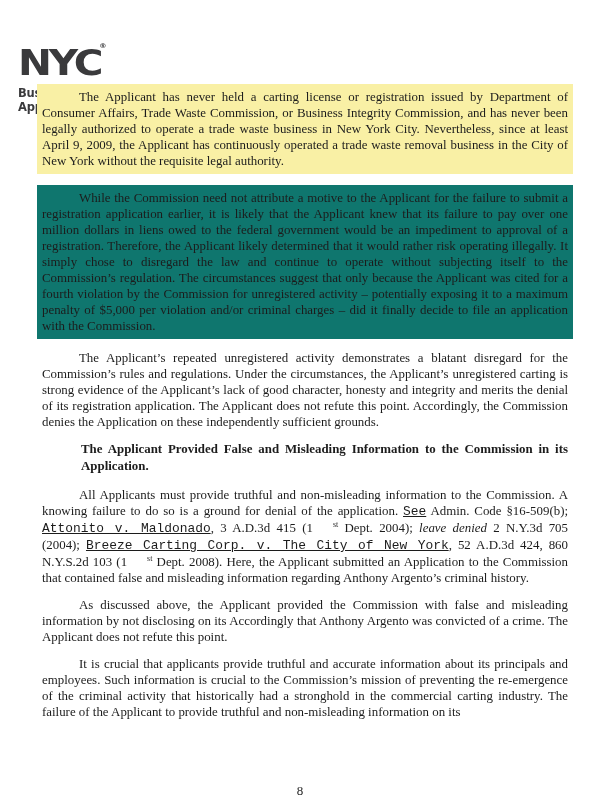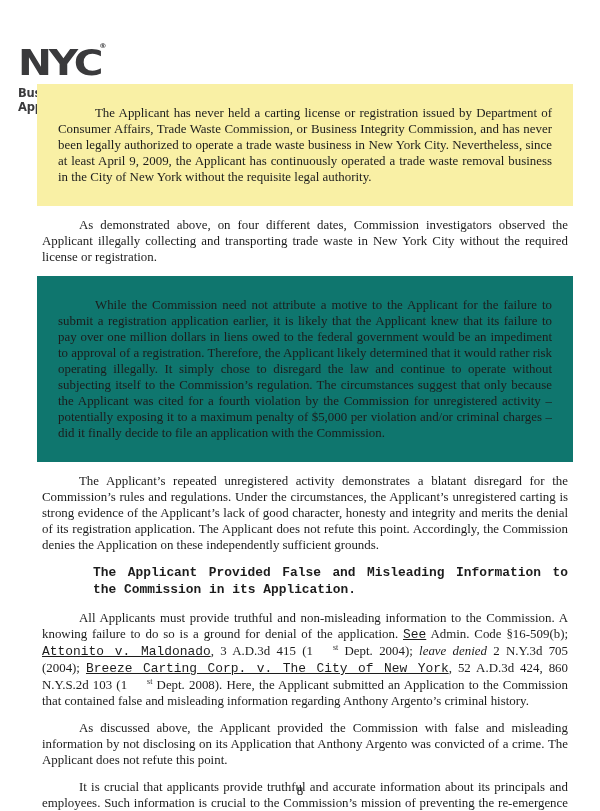--- a/index.html
+++ b/index.html
@@ -43,29 +43,28 @@
     margin:0 5px 11px 5px;
     font-size:12.9px;
     line-height:16px;
     text-align:justify;
     text-indent:37px;
   }
   .hl {
     margin:0 0 11px 0;
     padding:5px 5px;
   }
-  .hl .para { margin:16px; }
+  .hl .para { margin:0; }
   .section-heading {
-    margin:1px 5px 12px 56px;
+    margin:1px 5px 12px 44px;
     font-size:12.9px;
     line-height:17px;
     font-weight:bold;
     text-align:justify;
     text-indent:0;
-    font-family:Liberation Mono, monospace;
   }
   .seg-plain {}
   .seg-u { text-decoration:underline;font-family:Liberation Mono, monospace; }
   .seg-i { font-style:italic; }
   .seg-sup { vertical-align:super; font-size:0.62em; line-height:0;margin-left:20px; }
   
   .page-number {
     position:absolute; left:0; right:0; bottom:12px;
     text-align:center;
     font-size:13px;
@@ -86,33 +85,32 @@
       <div>Applicant</div>
     </div>
   </div>
 
   <div class="content">
 
     <div class="hl" style="background: rgb(249, 240, 165);">
       <p class="para">The Applicant has never held a carting license or registration issued by Department of Consumer Affairs, Trade Waste Commission, or Business Integrity Commission, and has never been legally authorized to operate a trade waste business in New York City.  Nevertheless, since at least April 9, 2009, the Applicant has continuously operated a trade waste removal business in the City of New York without the requisite legal authority.</p>
     </div>
 
-    <p class="para">As demonstrated above, on four different dates, Commission investigators observed the Applicant illegally collecting and transporting trade waste in New York City without the required license or registration.</p>
 
     <div class="hl" style="background: #0f766e;">
       <p class="para">While the Commission need not attribute a motive to the Applicant for the failure to submit a registration application earlier, it is likely that the Applicant knew that its failure to pay over one million dollars in liens owed to the federal government would be an impediment to approval of a registration.  Therefore, the Applicant likely determined that it would rather risk operating illegally.  It simply chose to disregard the law and continue to operate without subjecting itself to the Commission’s regulation.  The circumstances suggest that only because the Applicant was cited for a fourth violation by the Commission for unregistered activity – potentially exposing it to a maximum penalty of $5,000 per violation and/or criminal charges – did it finally decide to file an application with the Commission.</p>
     </div>
 
     <p class="para">The Applicant’s repeated unregistered activity demonstrates a blatant disregard for the Commission’s rules and regulations.  Under the circumstances, the Applicant’s unregistered carting is strong evidence of the Applicant’s lack of good character, honesty and integrity and merits the denial of its registration application.  The Applicant does not refute this point.  Accordingly, the Commission denies the Application on these independently sufficient grounds.</p>
 
     <p class="section-heading">The Applicant Provided False and Misleading Information to the Commission in its Application.</p>
 
     <p class="para"><span class="seg-plain">All Applicants must provide truthful and non-misleading information to the Commission.  A knowing failure to do so is a ground for denial of the application.  </span><span class="seg-u">See</span><span class="seg-plain"> Admin. Code §16-509(b); </span><span class="seg-u">Attonito v. Maldonado</span><span class="seg-plain">, 3 A.D.3d 415 (1</span><span class="seg-sup">st</span><span class="seg-plain"> Dept. 2004); </span><span class="seg-i">leave denied</span><span class="seg-plain"> 2 N.Y.3d 705 (2004); </span><span class="seg-u">Breeze Carting Corp. v. The City of New York</span><span class="seg-plain">, 52 A.D.3d 424, 860 N.Y.S.2d 103 (1</span><span class="seg-sup">st</span><span class="seg-plain"> Dept. 2008).  Here, the Applicant submitted an Application to the Commission that contained false and misleading information regarding Anthony Argento’s criminal history.</span></p>
 
-    <p class="para">As discussed above, the Applicant provided the Commission with false and misleading information by not disclosing on its Application that Anthony Argento was convicted of a crime.  The Applicant does not refute this point.</p>
+    <p class="para">As discussed above, the Applicant provided the Commission with false and misleading information by not disclosing on its Accordingly that Anthony Argento was convicted of a crime.  The Applicant does not refute this point.</p>
 
     <p class="para">It is crucial that applicants provide truthful and accurate information about its principals and employees.  Such information is crucial to the Commission’s mission of preventing the re-emergence of the criminal activity that historically had a stronghold in the commercial carting industry.  The failure of the Applicant to provide truthful and non-misleading information on its</p>
 
   </div>
 
   <div class="page-number">8</div>
 
 </div>
 
 </body></html>

